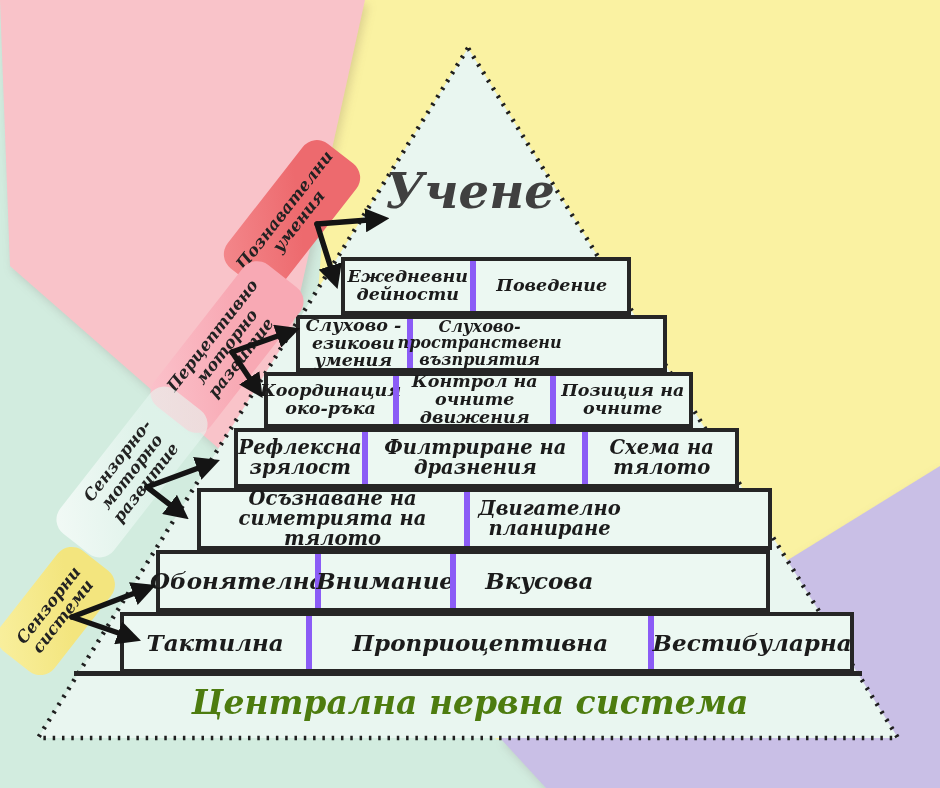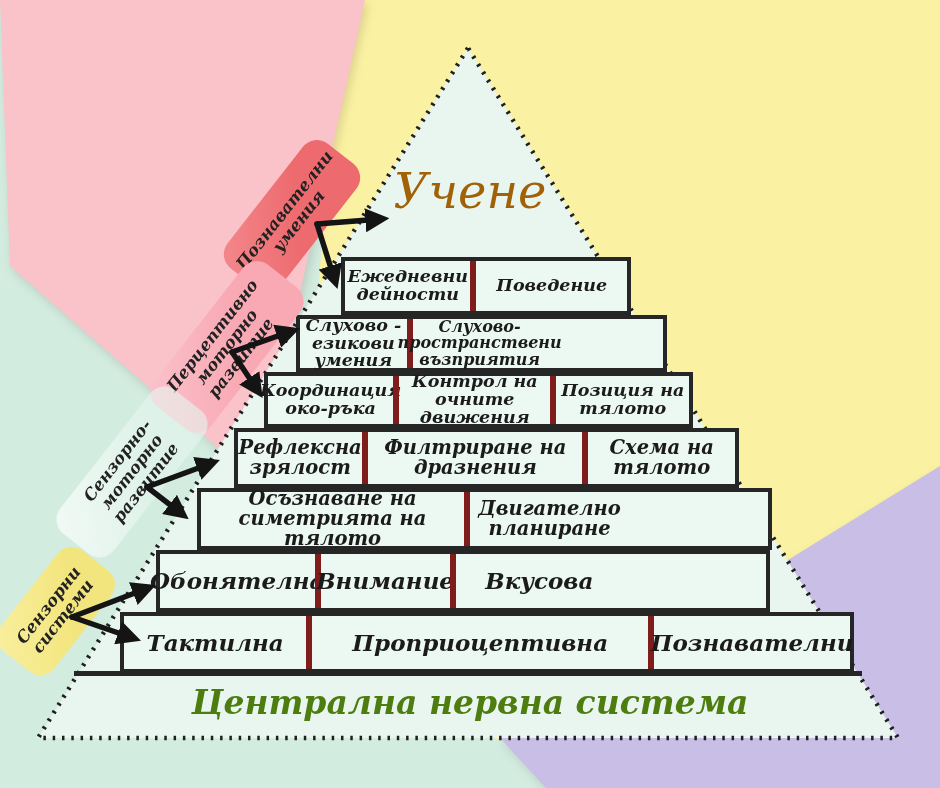--- a/index.html
+++ b/index.html
@@ -15,27 +15,27 @@
 
   
   svg.layer{position:absolute;left:0;top:0;width:940px;height:788px;pointer-events:none;}
   #triangle-layer{z-index:2;}
   #arrow-layer{z-index:6;}
 
   
   .prow{position:absolute;display:flex;box-sizing:border-box;border:4px solid #262626;background:#ecf8f2;z-index:3;}
   .pcell{flex:0 0 auto;display:flex;align-items:center;justify-content:center;text-align:center;
          box-sizing:border-box;color:#1b1b1b;font-style:italic;font-weight:600;line-height:1.02;padding:1px 2px;}
-  .pcell + .pcell{border-left:6px solid #7f1d1d;}
+  .pcell + .pcell{border-left:6px solid #8b5cf6;}
   .fs18{font-size:17.5px;}
   .fs20{font-size:19.5px;}
   .fs23{font-size:23px;}
 
   #apex-title{position:absolute;left:340px;top:163px;width:260px;text-align:center;z-index:3;
-              font-size:48px;font-style:italic;font-weight:400;color:#a16207;}
+              font-size:48px;font-style:italic;font-weight:700;color:#404040;}
   #base-line{position:absolute;left:74px;top:671px;width:788px;height:5px;background:#262626;z-index:3;}
   #base-label{position:absolute;left:100px;top:683px;width:740px;text-align:center;z-index:3;
               font-size:33px;font-style:italic;font-weight:600;color:#4d7c0f;}
 
   
   .side-label{position:absolute;z-index:4;display:flex;align-items:center;justify-content:center;text-align:center;
               transform:rotate(-52deg);border-radius:18px;font-style:italic;font-weight:700;font-size:16.5px;
               line-height:1.1;color:#222;padding:4px;}
   #label-cognitive{left:213px;top:182px;width:150px;height:60px;
       background:linear-gradient(135deg,#f4898d 0%,#ed6a6e 55%);}
@@ -72,21 +72,21 @@
   </div>
 
   <div class="prow" style="left:296px;top:315px;width:371px;height:57px;">
     <div class="pcell fs18" style="width:29.4%;">Слухово - езикови умения</div>
     <div class="pcell" style="width:38.5%;font-size:16px;">Слухово-пространствени възприятия</div>
   </div>
 
   <div class="prow" style="left:264px;top:372px;width:429px;height:56px;">
     <div class="pcell fs18" style="width:29.7%;">Координация око-ръка</div>
     <div class="pcell fs18" style="width:37.4%;">Контрол на очните движения</div>
-    <div class="pcell fs18" style="width:32.9%;">Позиция на тялото</div>
+    <div class="pcell fs18" style="width:32.9%;">Позиция на очните</div>
   </div>
 
   <div class="prow" style="left:234px;top:428px;width:505px;height:60px;">
     <div class="pcell fs20" style="width:25%;">Рефлексна зрялост</div>
     <div class="pcell fs20" style="width:44.3%;">Филтриране на дразнения</div>
     <div class="pcell fs20" style="width:30.7%;font-style:italic;">Схема на тялото</div>
   </div>
 
   <div class="prow" style="left:197px;top:488px;width:575px;height:62px;">
     <div class="pcell fs20" style="width:46.4%;">Осъзнаване на симетрията на тялото</div>
@@ -95,21 +95,21 @@
 
   <div class="prow" style="left:156px;top:550px;width:614px;height:62px;">
     <div class="pcell fs23" style="width:25.5%;">Обонятелна</div>
     <div class="pcell fs23" style="width:22.3%;">Внимание</div>
     <div class="pcell fs23" style="width:28.6%;">Вкусова</div>
   </div>
 
   <div class="prow" style="left:120px;top:612px;width:734px;height:61px;">
     <div class="pcell fs23" style="width:25.1%;">Тактилна</div>
     <div class="pcell fs23" style="width:47.1%;">Проприоцептивна</div>
-    <div class="pcell fs23" style="width:27.8%;">Познавателни</div>
+    <div class="pcell fs23" style="width:27.8%;">Вестибуларна</div>
   </div>
 
   <div id="base-line"></div>
   <div id="base-label">Централна нервна система</div>
 
   <div class="side-label" id="label-cognitive">Познавателни умения</div>
   <div class="side-label" id="label-perceptual">Перцептивно моторно развитие</div>
   <div class="side-label" id="label-sensorimotor">Сензорно-моторно развитие</div>
   <div class="side-label" id="label-sensory">Сензорни системи</div>
 

